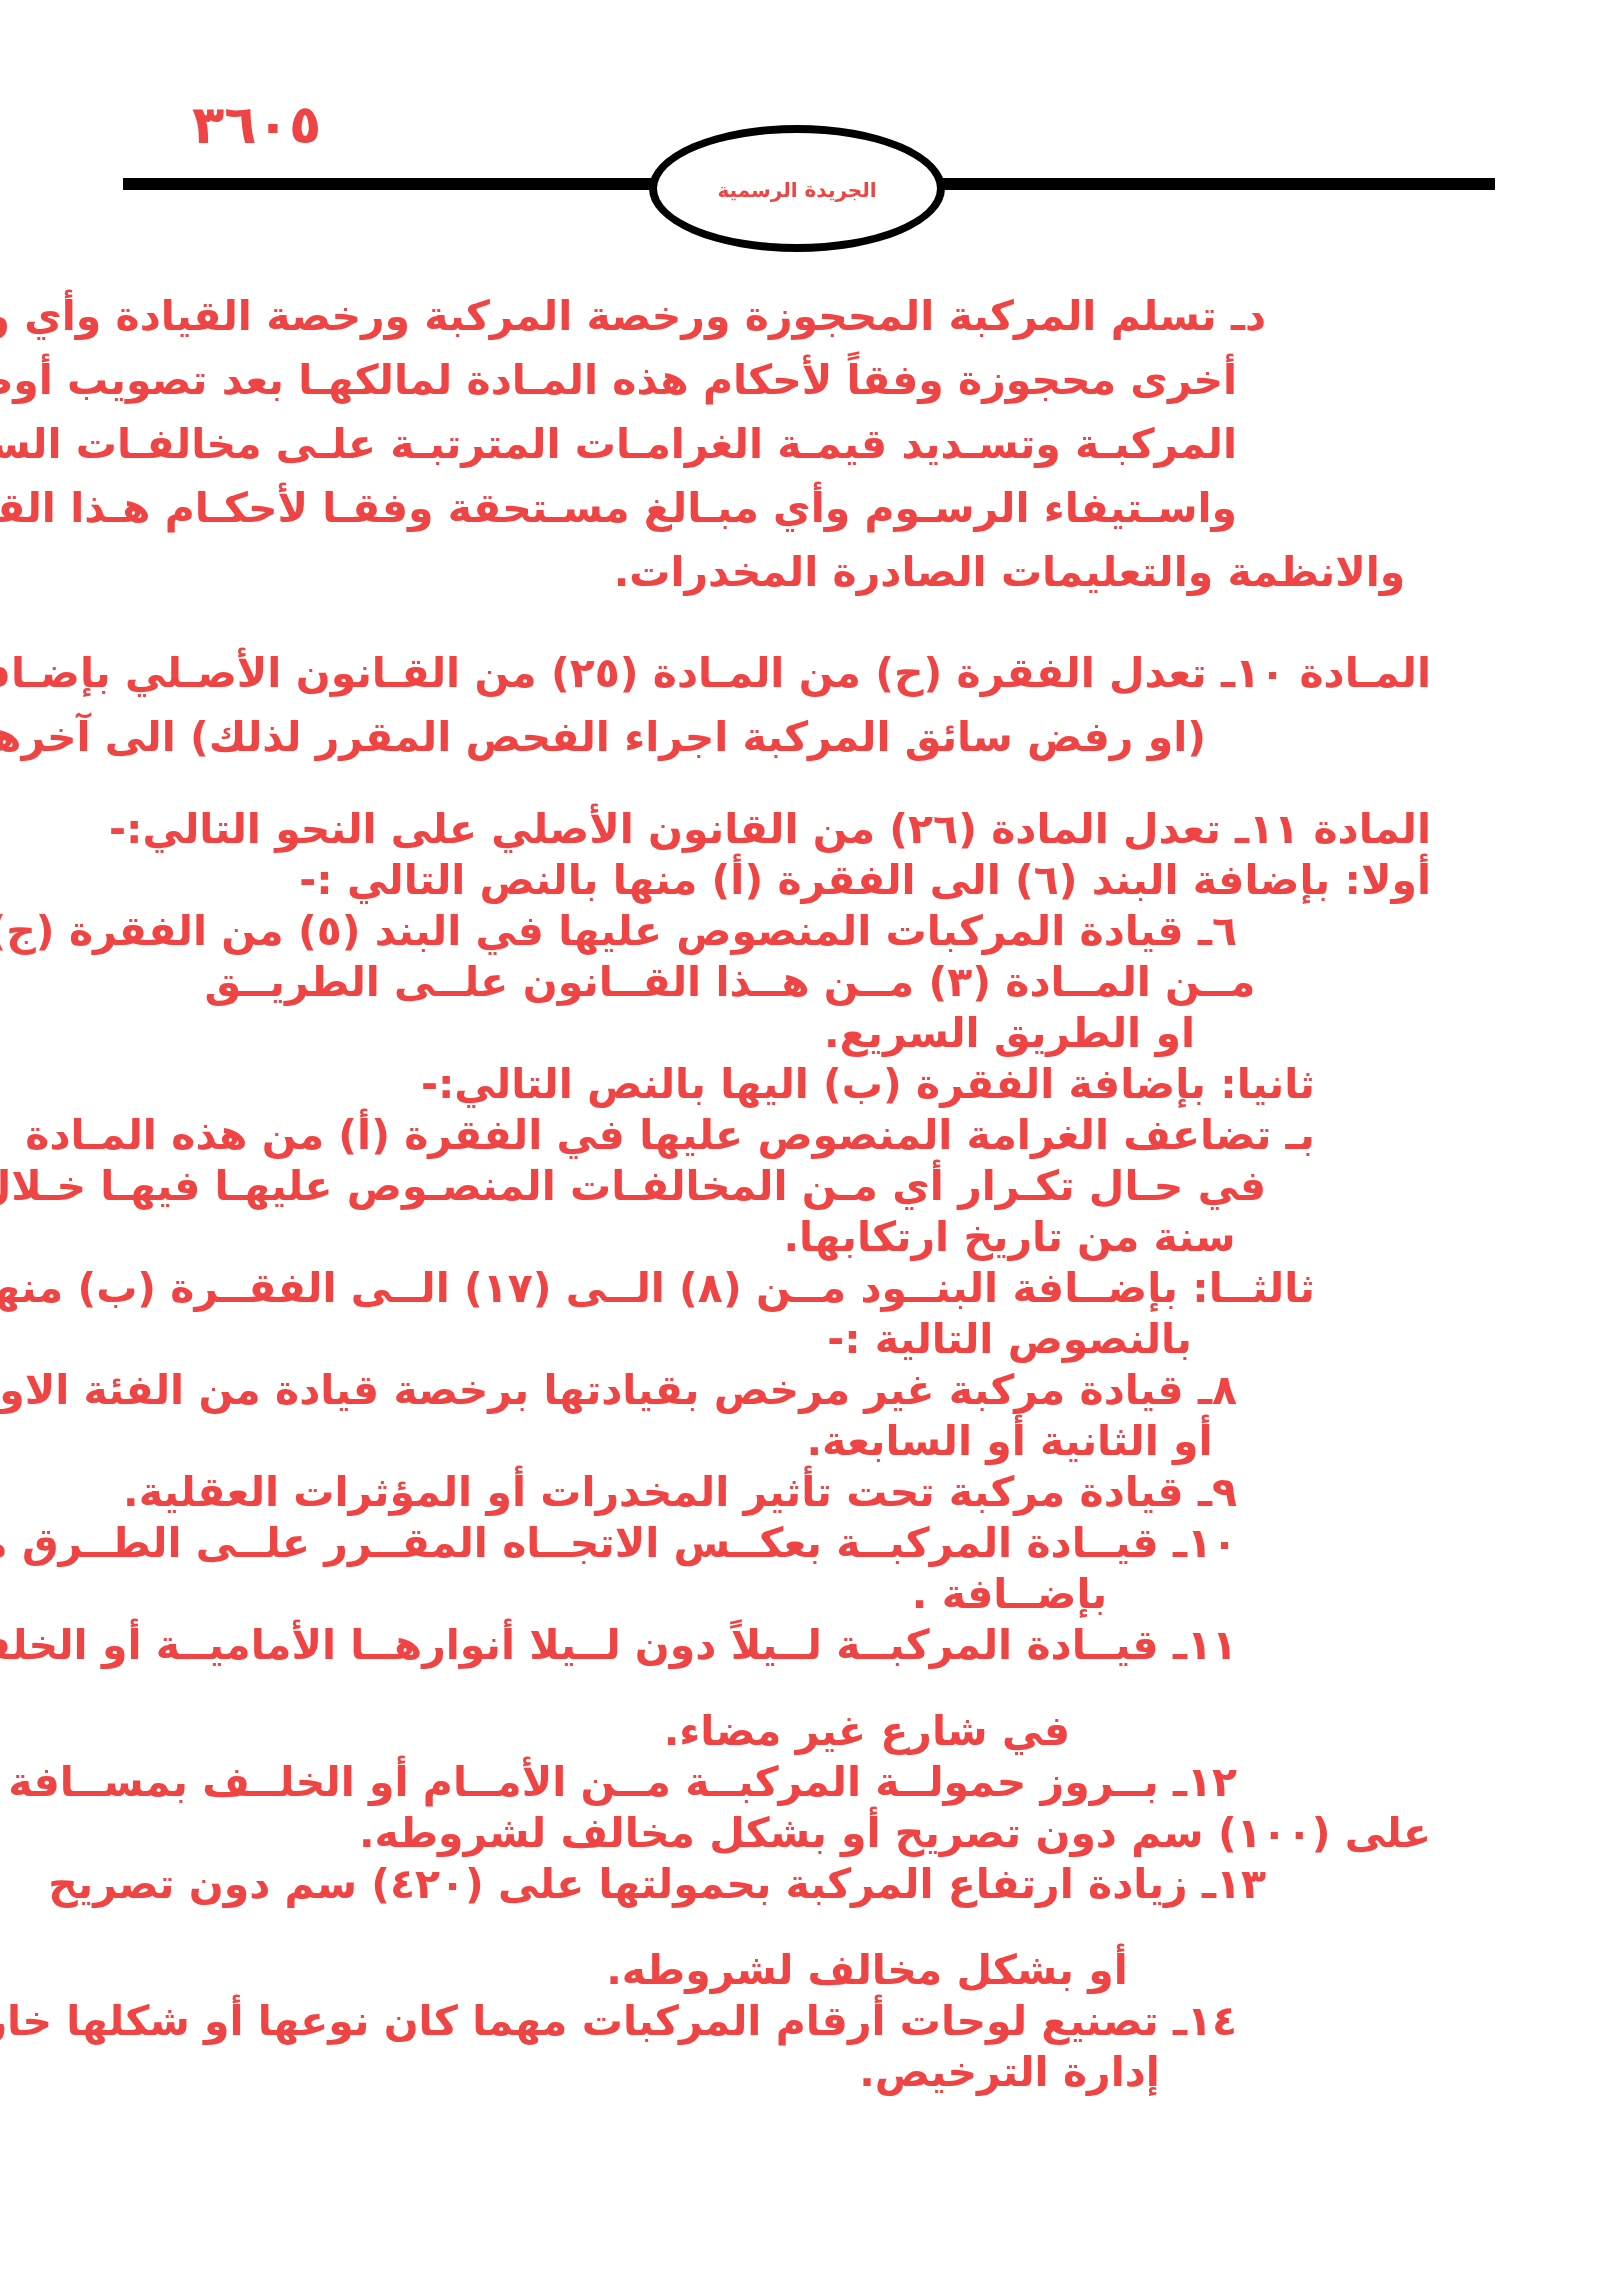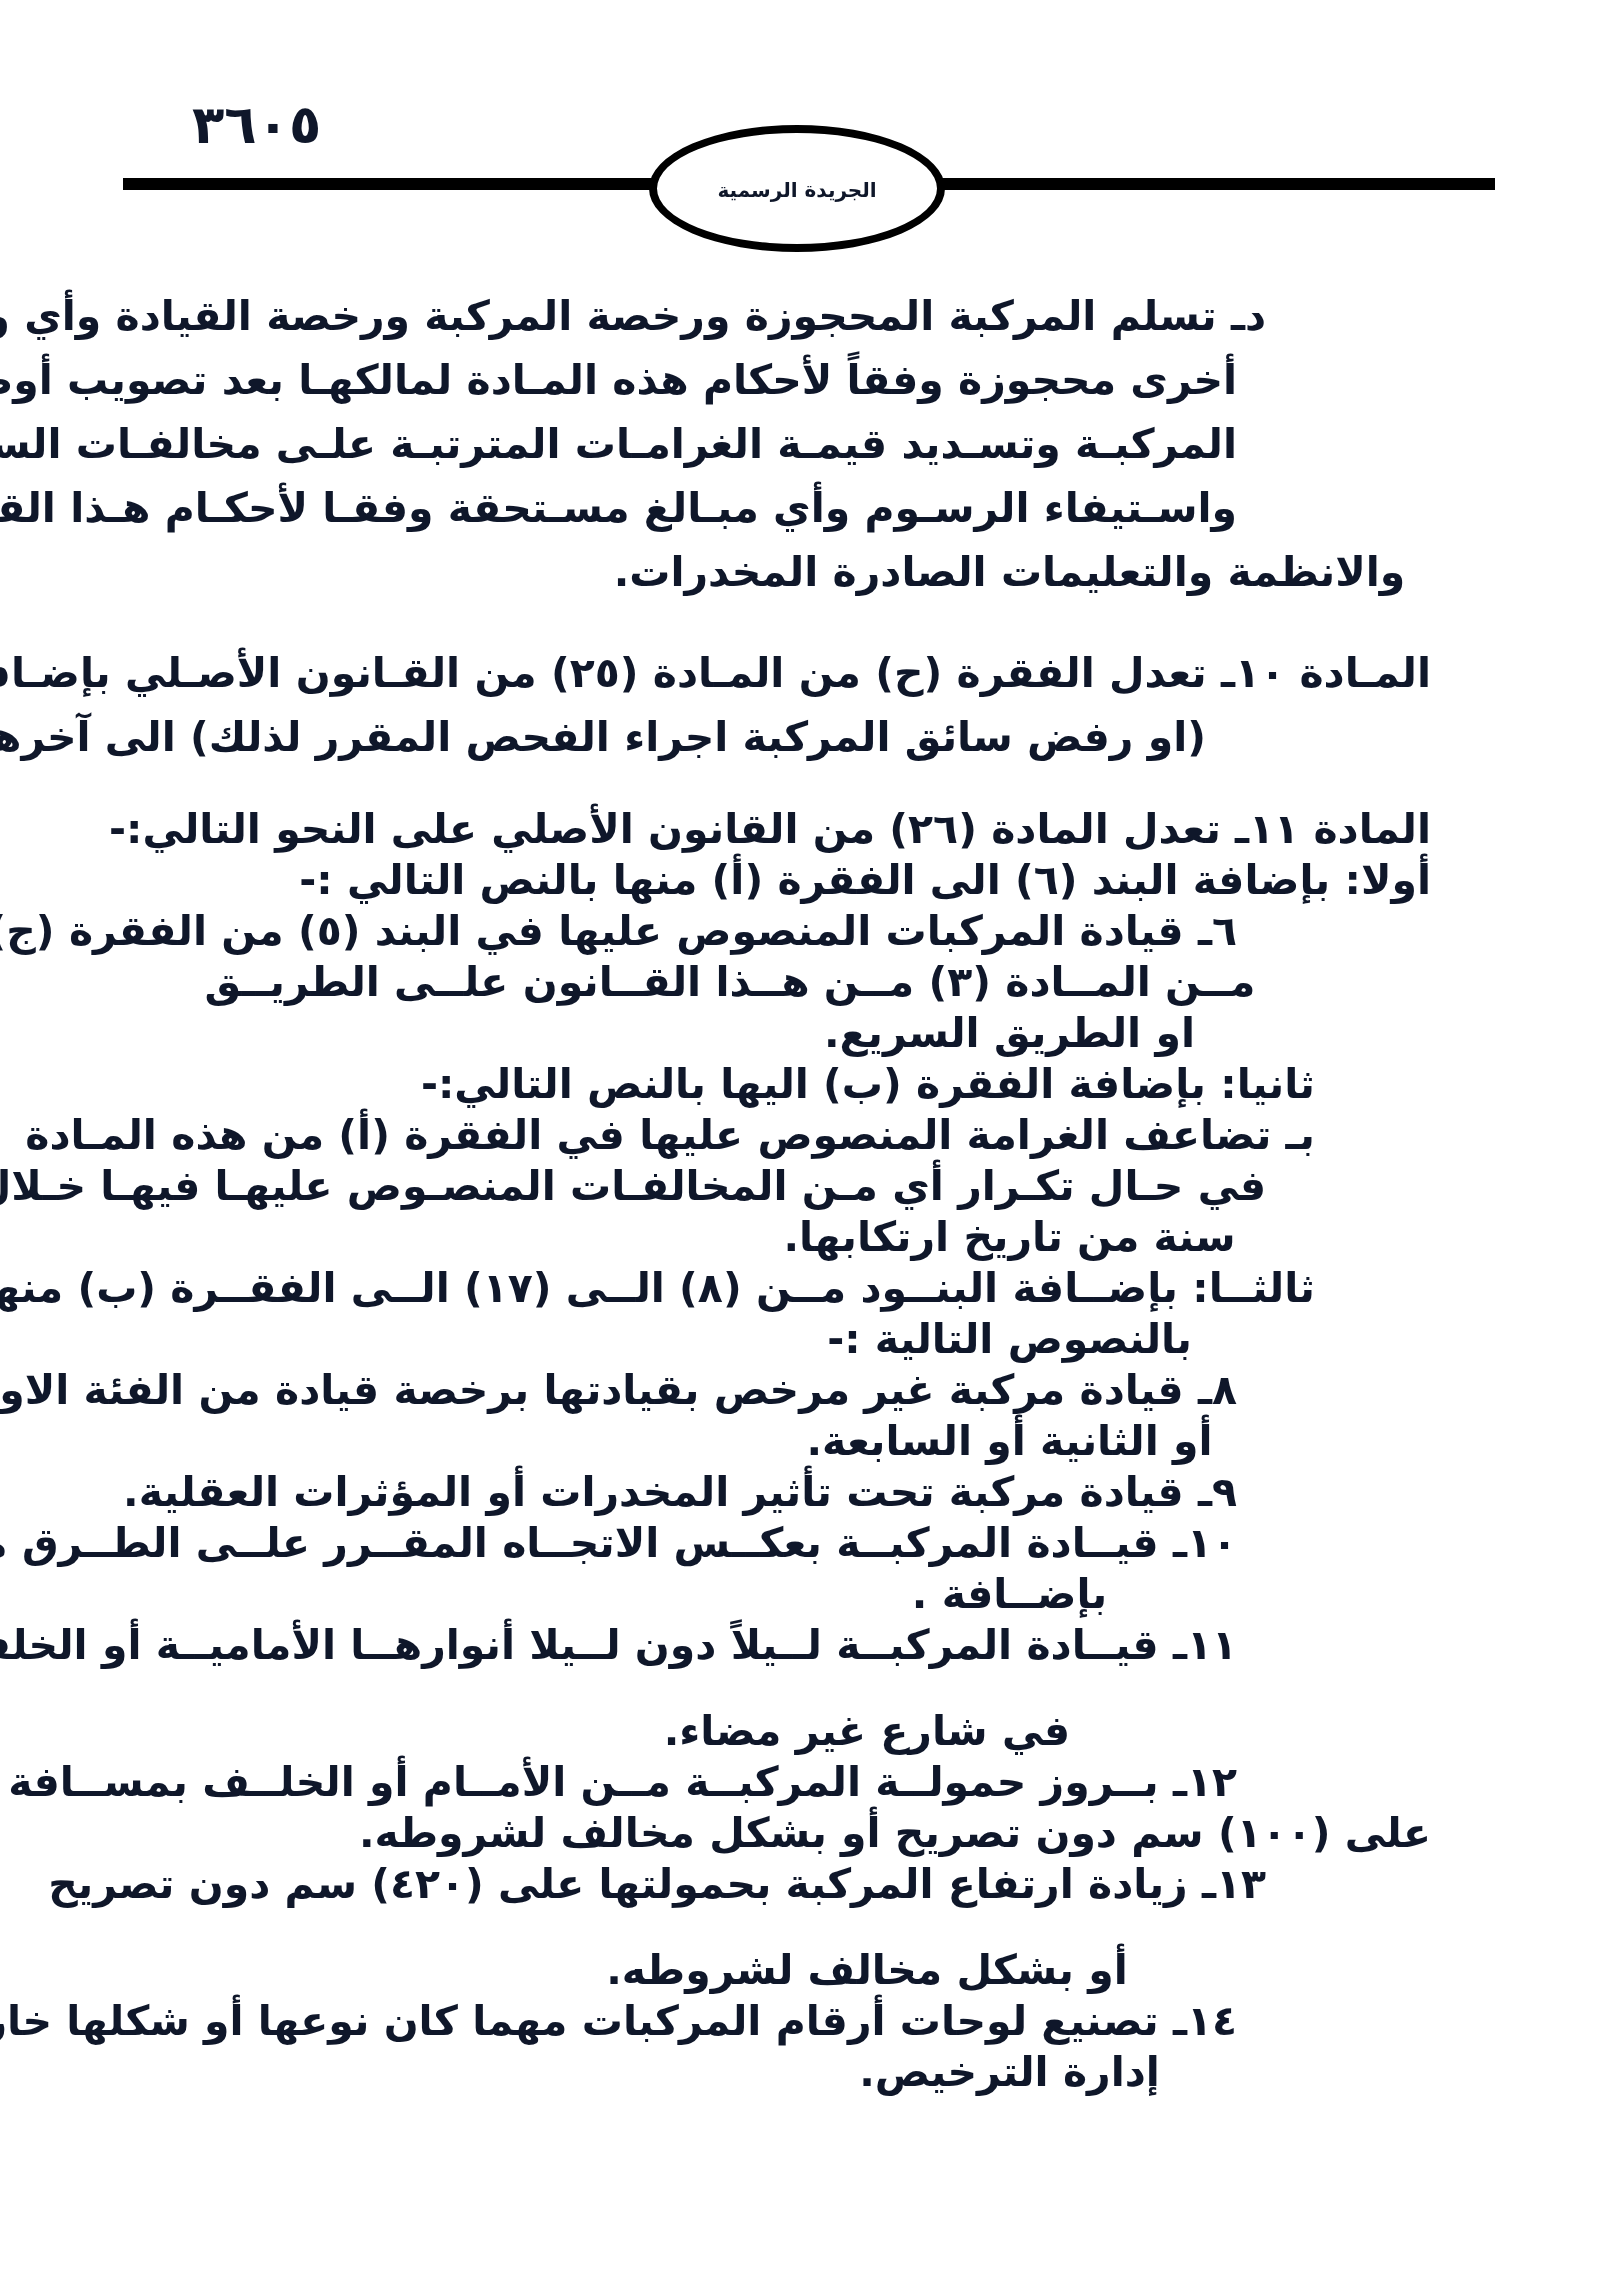--- a/index.html
+++ b/index.html
@@ -3,21 +3,21 @@
 <meta charset="utf-8">
 <style>
   html,body{margin:0;padding:0;background:#e8e8e8;}
   .page{
     position:relative;
     width:1621px;height:2293px;
     background:#ffffff;
     margin:0 auto;
     overflow:hidden;
     font-family:"DejaVu Sans", sans-serif;
-    color:#0f172a;
+    color:#ef4444;
     direction:rtl;
   }
   
   .page-number{
     position:absolute;
     left:192px;top:94px;
     font-size:53px;font-weight:bold;
     letter-spacing:5.9px;
     direction:ltr;
   }

